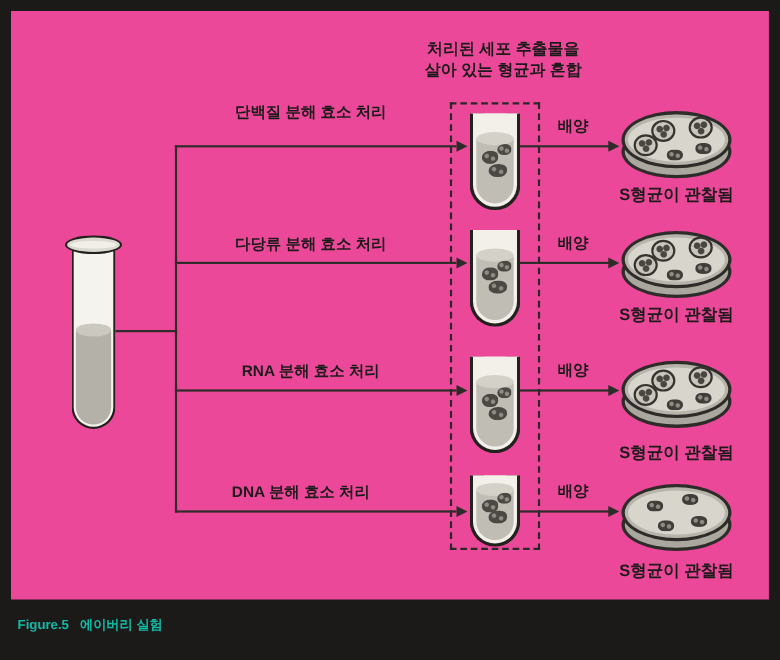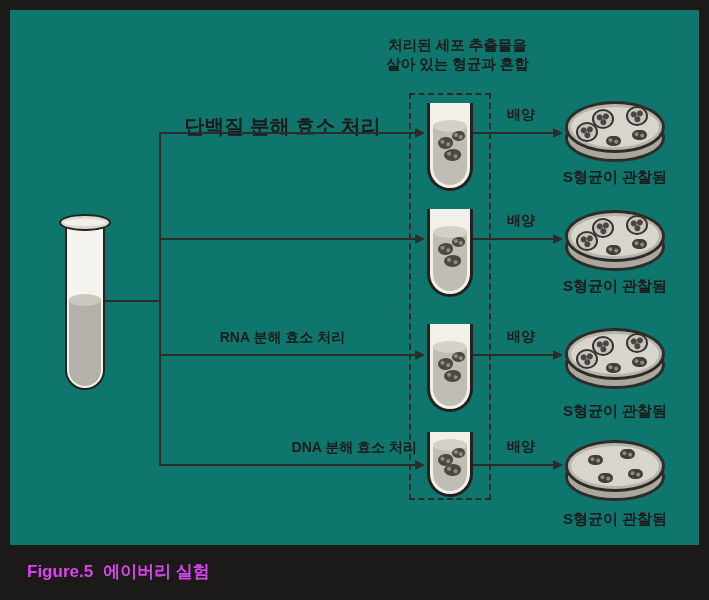--- a/index.html
+++ b/index.html
@@ -1,19 +1,19 @@
 <!DOCTYPE html>
 <html><head>
 <meta charset="utf-8">
 <style>
   * { margin:0; padding:0; box-sizing:border-box; }
   html,body { width:709px; height:600px; background:#1c1a18; overflow:hidden; }
   body { font-family:"Liberation Sans","DejaVu Sans",sans-serif; }
   #stage { position:relative; width:709px; height:600px; background:#1c1a18; }
-  #panel { position:absolute; left:10px; top:10px; width:689px; height:535px; background:#0f766e; }
+  #panel { position:absolute; left:10px; top:10px; width:689px; height:535px; background:#ec4899; }
 
   .lbl { position:absolute; color:#1d1b19; font-weight:bold; text-align:center; }
   .hline { position:absolute; height:2px; background:#2e2c29; }
   .vline { position:absolute; width:2px; background:#2e2c29; }
   .arrh { position:absolute; width:0; height:0; border-top:5px solid transparent;
           border-bottom:5px solid transparent; border-left:10px solid #2e2c29; }
 
   
   .tube-rim { position:absolute; left:49px; top:204px; width:52px; height:17px;
               border:2px solid #23211e; border-radius:50%; background:#f1efe8;
@@ -52,21 +52,21 @@
   .col-s { position:absolute; width:22px; height:20px; border-radius:50%;
            border:2px solid #37342f; background:
            radial-gradient(circle at 32% 40%, #4a4742 0 2.5px, transparent 3.5px),
            radial-gradient(circle at 66% 34%, #4a4742 0 2.5px, transparent 3.5px),
            radial-gradient(circle at 52% 70%, #4a4742 0 2.5px, transparent 3.5px), #c9c6be; }
   .col-r { position:absolute; width:15px; height:10px; border-radius:6px / 5px; background:
            radial-gradient(circle at 30% 42%, #8e8b83 0 1.5px, transparent 2.5px),
            radial-gradient(circle at 68% 56%, #8e8b83 0 1.5px, transparent 2.5px), #413e39; }
 
   
-  #caption { position:absolute; left:16px; top:560px; color:#d946ef; font-size:17px;margin-left:11px; }
+  #caption { position:absolute; left:16px; top:560px; color:#14b8a6; font-size:12px; }
   #caption .fig { font-weight:bold; }
   #caption .title { font-weight:600; margin-left:10px; }
 </style>
 </head>
 <body>
 
 <div id="stage">
   <div id="panel">
 
     <div class="lbl" style="left:365px; top:26px; width:165px; font-size:14.5px; line-height:19px;">
@@ -79,21 +79,21 @@
       <div class="tube-liquid"></div>
     </div>
     <div class="lbl" style="left:10px; top:380px; width:130px; font-size:14px; line-height:19px;">
     </div>
 
     <div class="hline" style="left:95px; top:290px; width:56px;"></div>
     <div class="vline" style="left:149px; top:122px; height:334px;"></div>
 
     <div class="dashed-box"></div>
 
-    <div class="lbl" style="left:155px; top:103px; width:235px; font-size:20px;">단백질 분해 효소 처리</div>
+    <div class="lbl" style="left:155px; top:83px; width:235px; font-size:14px;">단백질 분해 효소 처리</div>
     <div class="hline" style="left:149px; top:122px; width:256px;"></div>
     <div class="arrh" style="left:405px; top:118px;"></div>
     <div class="stube" style="top:93px; height:88px;">
       <div class="liq">
         <div class="blob" style="left:5px; top:12px; width:15px; height:12px;"></div>
         <div class="blob" style="left:19px; top:6px; width:13px; height:10px;"></div>
         <div class="blob" style="left:11px; top:24px; width:17px; height:12px;"></div>
       </div>
     </div>
     <div class="lbl" style="left:481px; top:96px; width:60px; font-size:14px;">배양</div>
@@ -104,20 +104,21 @@
       <div class="dish-top">
         <div class="col-s" style="left:24px; top:5px;"></div>
         <div class="col-s" style="left:58px; top:2px;"></div>
         <div class="col-s" style="left:8px; top:18px;"></div>
         <div class="col-r" style="left:38px; top:32px;"></div>
         <div class="col-r" style="left:64px; top:26px;"></div>
       </div>
     </div>
     <div class="lbl" style="left:540px; top:158px; width:130px; font-size:15px;">S형균이 관찰됨</div>
 
+    <div class="lbl" style="left:155px; top:203px; width:235px; font-size:14px;">다당류 분해 효소 처리</div>
     <div class="hline" style="left:149px; top:228px; width:256px;"></div>
     <div class="arrh" style="left:405px; top:224px;"></div>
     <div class="stube" style="top:199px; height:88px;">
       <div class="liq">
         <div class="blob" style="left:5px; top:12px; width:15px; height:12px;"></div>
         <div class="blob" style="left:19px; top:6px; width:13px; height:10px;"></div>
         <div class="blob" style="left:11px; top:24px; width:17px; height:12px;"></div>
       </div>
     </div>
     <div class="lbl" style="left:481px; top:202px; width:60px; font-size:14px;">배양</div>
@@ -153,21 +154,21 @@
       <div class="dish-top">
         <div class="col-s" style="left:24px; top:5px;"></div>
         <div class="col-s" style="left:58px; top:2px;"></div>
         <div class="col-s" style="left:8px; top:18px;"></div>
         <div class="col-r" style="left:38px; top:32px;"></div>
         <div class="col-r" style="left:64px; top:26px;"></div>
       </div>
     </div>
     <div class="lbl" style="left:540px; top:392px; width:130px; font-size:15px;">S형균이 관찰됨</div>
 
-    <div class="lbl" style="left:172px; top:429px; width:235px; font-size:14px;text-align:right;">DNA 분해 효소 처리</div>
+    <div class="lbl" style="left:146px; top:429px; width:235px; font-size:14px;">DNA 분해 효소 처리</div>
     <div class="hline" style="left:149px; top:454px; width:256px;"></div>
     <div class="arrh" style="left:405px; top:450px;"></div>
     <div class="stube" style="top:422px; height:65px;">
       <div class="liq" style="top:12px;">
         <div class="blob" style="left:5px; top:10px; width:15px; height:12px;"></div>
         <div class="blob" style="left:19px; top:4px; width:13px; height:10px;"></div>
         <div class="blob" style="left:11px; top:20px; width:17px; height:12px;"></div>
       </div>
     </div>
     <div class="lbl" style="left:481px; top:428px; width:60px; font-size:14px;">배양</div>

